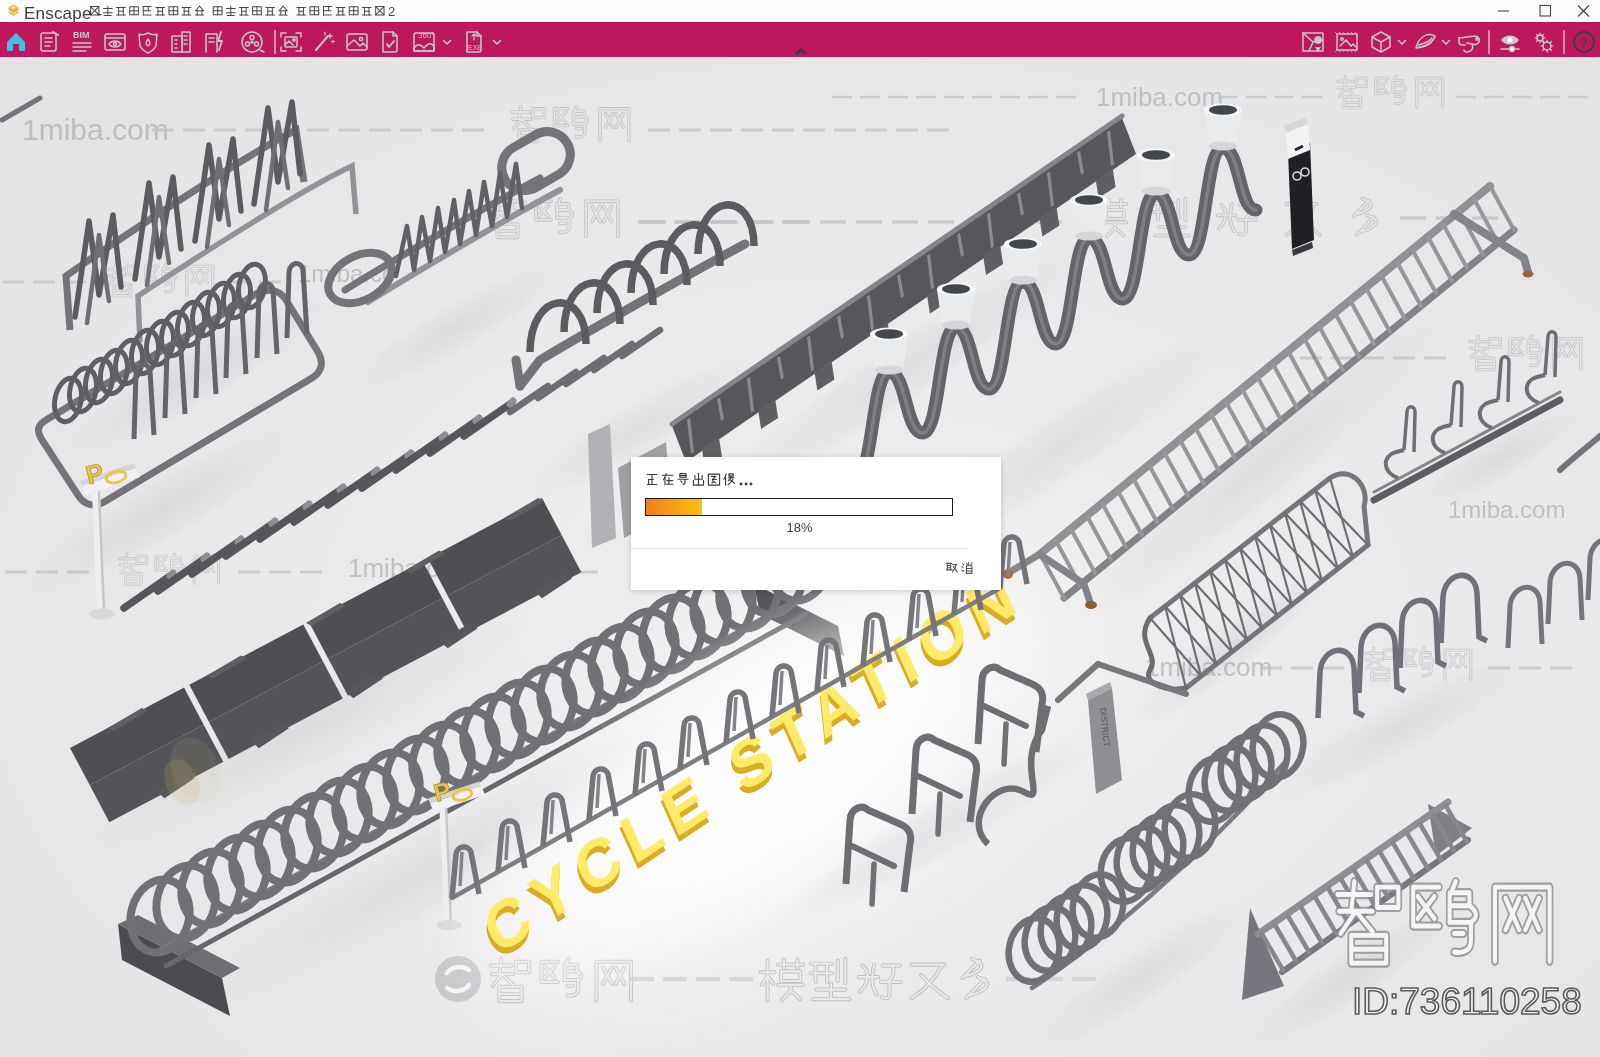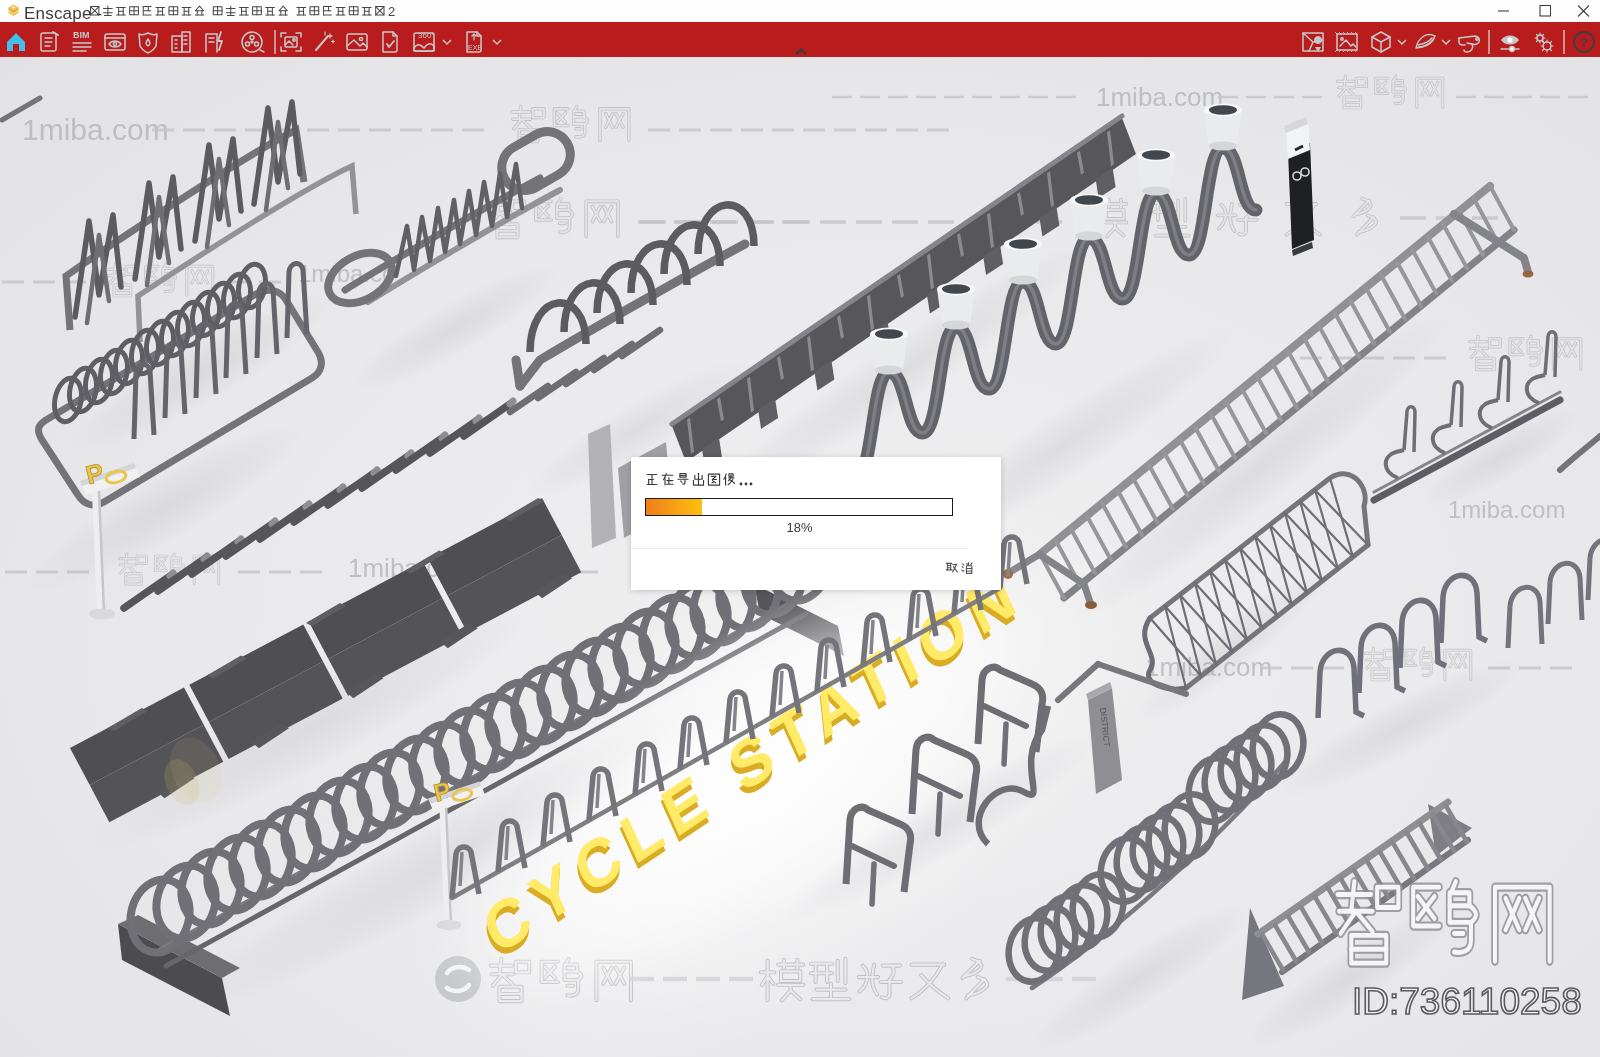--- a/index.html
+++ b/index.html
@@ -1,19 +1,19 @@
 <!DOCTYPE html>
 <html><head>
 <meta charset="utf-8">
 <style>
 html,body{margin:0;padding:0;width:1600px;height:1057px;overflow:hidden;
   font-family:"Liberation Sans",sans-serif;background:#fff;}
 #titlebar{position:absolute;left:0;top:0;width:1600px;height:22px;background:#fefefe;}
 #title-text{position:absolute;left:24px;top:4px;font-size:17px;color:#3c3c3c;letter-spacing:0.2px;}
-#toolbar{position:absolute;left:0;top:22px;width:1600px;height:35px;background:#b91c1c;}
+#toolbar{position:absolute;left:0;top:22px;width:1600px;height:35px;background:#be185d;}
 #viewport{position:absolute;left:0;top:57px;width:1600px;height:1000px;
   background:radial-gradient(ellipse 1250px 820px at 54% 58%, #f0f0f1 0%, #e9e9eb 52%, #e2e2e4 100%);}
 #scene{position:absolute;left:0;top:0;}
 #dialog{position:absolute;left:631px;top:400px;width:370px;height:133px;background:#fff;
   box-shadow:0 1px 6px rgba(0,0,0,0.18);}
 #dlg-title{position:absolute;left:14px;top:14px;font-size:14px;color:#333;}
 #dlg-bar{position:absolute;left:14px;top:41px;width:306px;height:16px;border:1.5px solid #1a1a1a;background:#fff;}
 #dlg-fill{position:absolute;left:0;top:0;width:56px;height:16px;background:linear-gradient(90deg,#ef7f1a,#fdc00f);}
 #dlg-pct{position:absolute;left:0;top:63px;width:337px;text-align:center;font-size:13px;color:#3a3a3a;}
 #dlg-hr{position:absolute;left:0;top:91px;width:337px;height:1px;background:#e9e9e9;}

